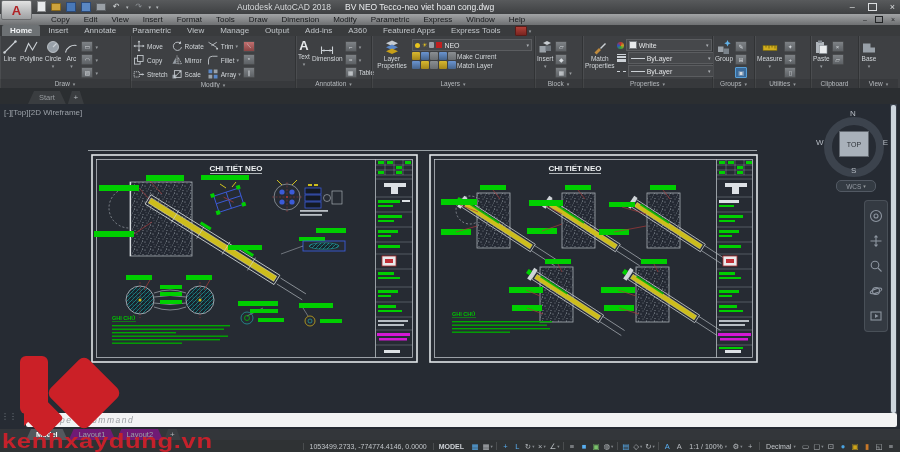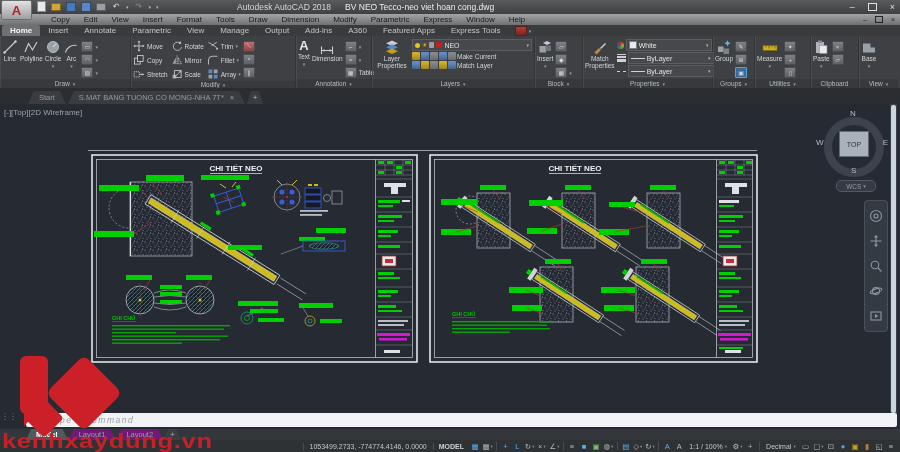--- a/index.html
+++ b/index.html
@@ -640,24 +640,20 @@
         </div>
     </div>
   </div>
 
   <div class="bar ftabs">
     <div style="display:flex;gap:2px;align-items:flex-end;">
 
     <div class="ftab">
           <span>Start</span>
         </div>
-        <div class="ftab">
-          <span>S.MAT BANG TUONG CO MONG-NHA 7T*</span>
-          <span class="tclose">×</span>
-        </div>
       </div>
     <div class="ftab-add">+</div>
   </div>
 
   <div class="bar canvas">
     <div class="vplabel">[-][Top][2D Wireframe]</div>
 
     <svg class="cad" width="900" height="310" viewBox="0 0 900 310">
       <defs>
         <pattern id="speck" patternUnits="userSpaceOnUse" width="8" height="8">

